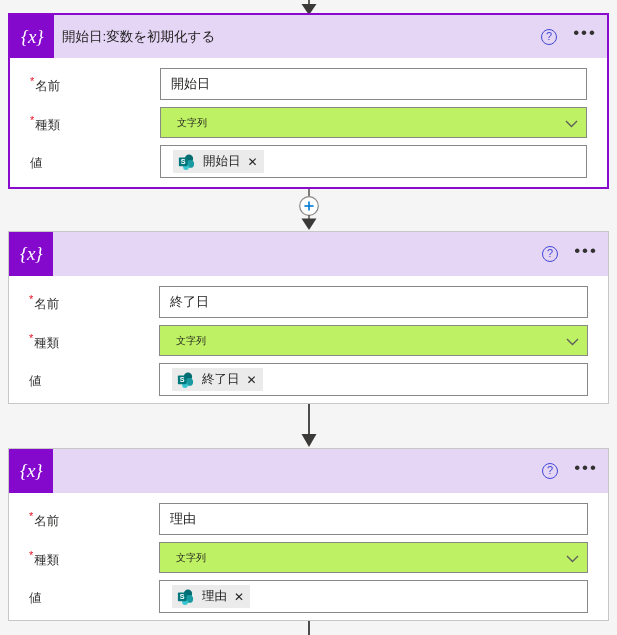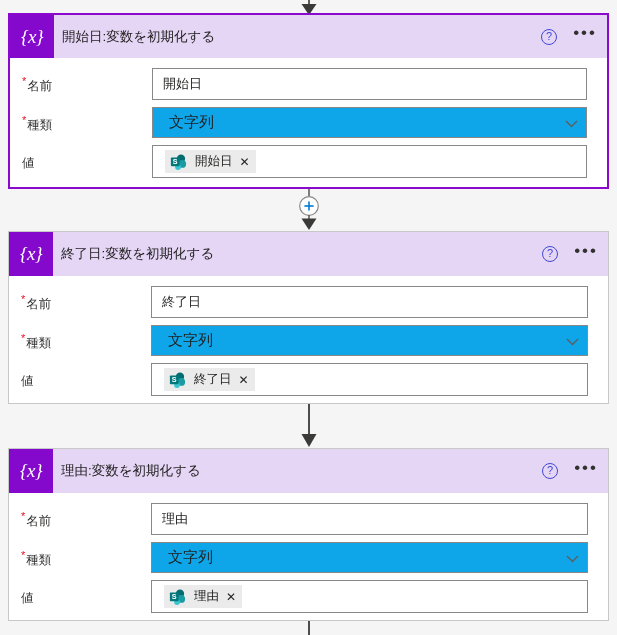--- a/index.html
+++ b/index.html
@@ -100,21 +100,21 @@
   .ellipsis-icon {
     color: #323130;
     font-size: 17px;
     line-height: 8px;
     letter-spacing: 2px;
     cursor: pointer;
     padding-bottom: 7px;
   }
 
   
-  .card-body { padding: 10px 20px 16px 12px; }
+  .card-body { padding: 10px 20px 16px 20px; }
   .field-row {
     display: flex;
     align-items: flex-start;
     margin-bottom: 7px;
   }
   .field-label {
     width: 130px;
     flex: 0 0 130px;
     font-size: 12.5px;
     color: #323130;
@@ -140,22 +140,22 @@
     padding: 0 10px;
     font-family: "Liberation Sans", "DejaVu Sans", sans-serif;
     outline: none;
     border-radius: 0;
   }
   .select-wrap { position: relative; width: 100%; }
   .select-input {
     width: 100%;
     height: 31px;
     border: 1px solid #8a8886;
-    background: #0ea5e9;
-    font-size: 15px;
+    background: #bef264;
+    font-size: 10px;
     color: #201f1e;
     padding: 0 30px 0 16px;
     display: flex;
     align-items: center;
     cursor: pointer;
   }
   .chevron {
     position: absolute;
     right: 9px;
     top: 50%;
@@ -276,21 +276,20 @@
         <line x1="14" y1="12.4" x2="14" y2="21.6" stroke="#0078d4" stroke-width="1.6"></line>
       </g>
       <line x1="14" y1="26" x2="14" y2="32" stroke="#605e5c" stroke-width="1.6"></line>
       <polygon points="6.5,29.5 21.5,29.5 14,41" fill="#3b3a39"></polygon>
     </svg>
   </div>
 
   <div class="card" style="top:231px; height:173px;">
     <div class="card-header">
       <div class="op-icon">{x}</div>
-      <div class="card-title">終了日:変数を初期化する</div>
       <div class="header-actions">
         <span class="help-icon">?</span>
         <span class="ellipsis-icon">•••</span>
       </div>
     </div>
     <div class="card-body">
 
       <div class="field-row">
         <div class="field-label">
           <span class="req-star">*</span><span>名前</span>
@@ -343,21 +342,20 @@
   <div class="connector" style="top:404px; height:44px;">
     <svg width="24" height="44" viewBox="0 0 24 44">
       <line x1="12" y1="0" x2="12" y2="34" stroke="#3b3a39" stroke-width="1.8"></line>
       <polygon points="4.5,30 19.5,30 12,43" fill="#3b3a39"></polygon>
     </svg>
   </div>
 
   <div class="card" style="top:448px; height:173px;">
     <div class="card-header">
       <div class="op-icon">{x}</div>
-      <div class="card-title">理由:変数を初期化する</div>
       <div class="header-actions">
         <span class="help-icon">?</span>
         <span class="ellipsis-icon">•••</span>
       </div>
     </div>
     <div class="card-body">
 
       <div class="field-row">
         <div class="field-label">
           <span class="req-star">*</span><span>名前</span>

